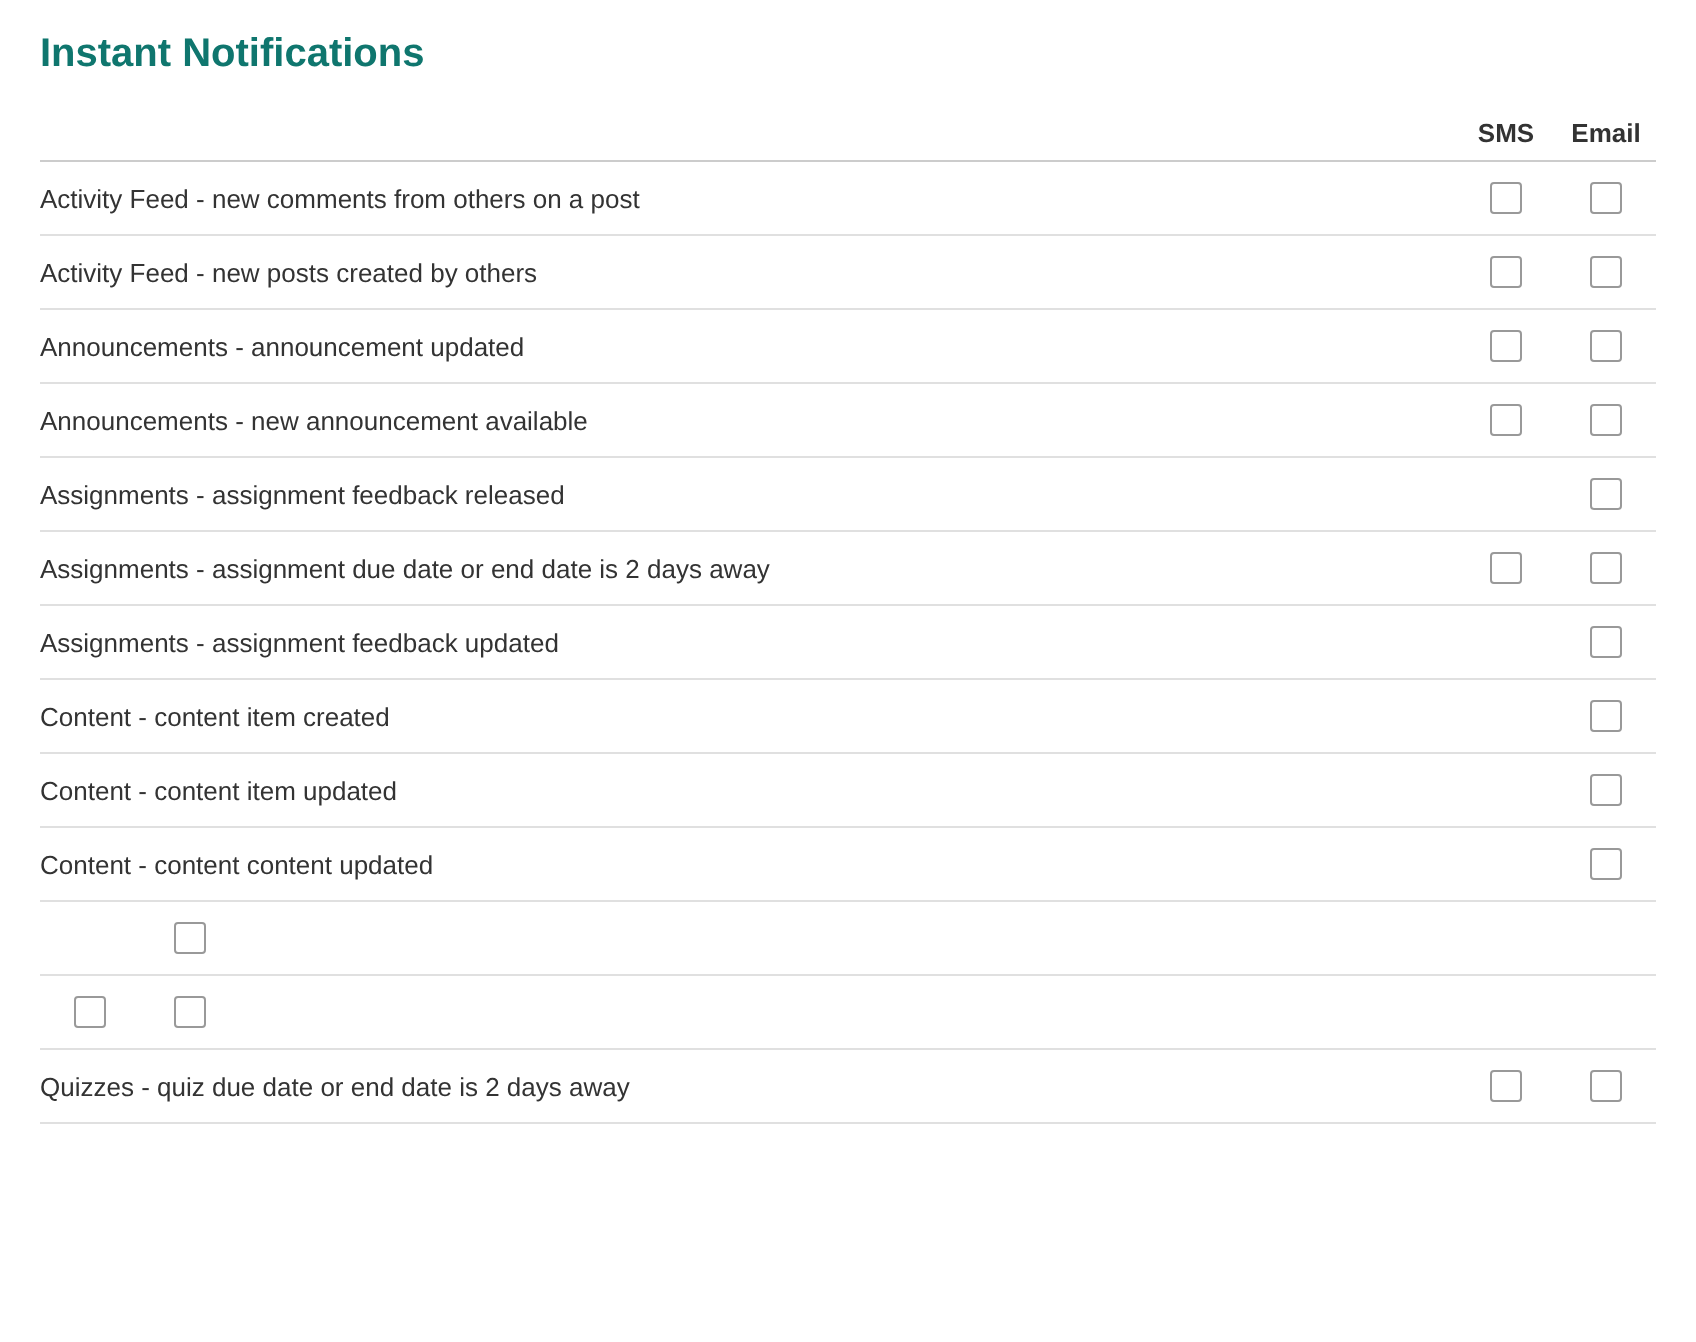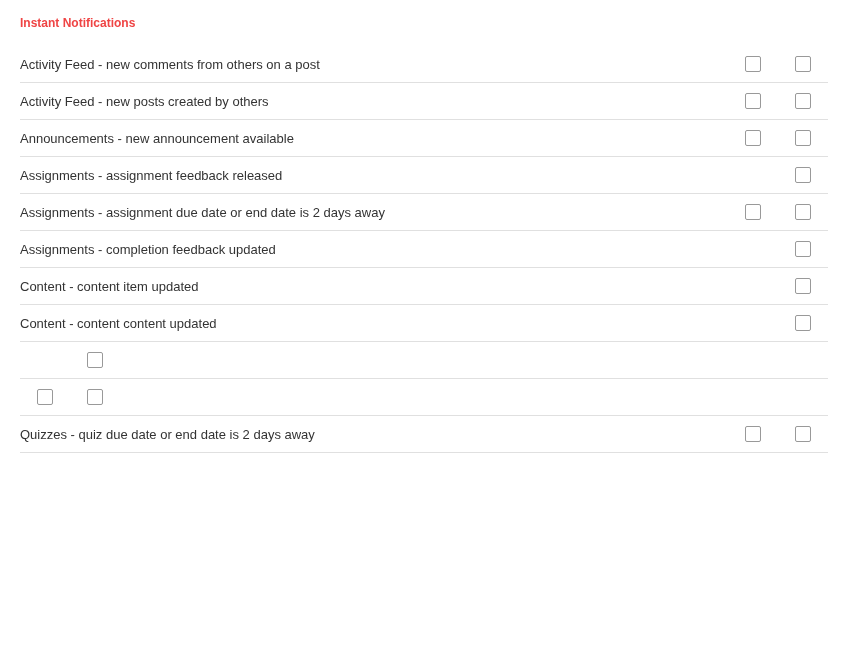--- a/index.html
+++ b/index.html
@@ -9,23 +9,23 @@
     }
     body {
       font-family: Arial, sans-serif;
       font-size: 13px;
       color: #333;
       background: #fff;
       padding: 16px 20px;
       width: 848px;
     }
     h1 {
-      font-size: 12px;
+      font-size: 20px;
       font-weight: bold;
-      color: #ef4444;
+      color: #0f766e;
       margin-bottom: 16px;
     }
     .table-container {
       width: 100%;
     }
     .header-row {
       display: flex;
       justify-content: flex-end;
       align-items: center;
       padding: 4px 0 6px 0;
@@ -81,20 +81,24 @@
     .checkbox-cell input[type="checkbox"]:checked {
       background: #555;
     }
   </style>
 </head>
 <body>
 
 <h1>Instant Notifications</h1>
 
 <div class="table-container">
+  <div class="header-row">
+    <div class="header-sms">SMS</div>
+    <div class="header-email">Email</div>
+  </div>
   <div id="rows-container">
       <div class="notification-row">
         <span class="notification-label">Activity Feed - new comments from others on a post</span>
         <div class="checkboxes">
           <div class="checkbox-cell">
             <input type="checkbox" style="">
           </div>
           <div class="checkbox-cell">
             <input type="checkbox" style="">
           </div>
@@ -105,20 +109,31 @@
         <div class="checkboxes">
           <div class="checkbox-cell">
             <input type="checkbox" style="">
           </div>
           <div class="checkbox-cell">
             <input type="checkbox" style="">
           </div>
         </div>
       </div>
       <div class="notification-row">
+        <span class="notification-label">Announcements - announcement updated</span>
+        <div class="checkboxes">
+          <div class="checkbox-cell">
+            <input type="checkbox" style="">
+          </div>
+          <div class="checkbox-cell">
+            <input type="checkbox" style="">
+          </div>
+        </div>
+      </div>
+      <div class="notification-row">
         <span class="notification-label">Announcements - new announcement available</span>
         <div class="checkboxes">
           <div class="checkbox-cell">
             <input type="checkbox" style="">
           </div>
           <div class="checkbox-cell">
             <input type="checkbox" style="">
           </div>
         </div>
       </div>
@@ -136,21 +151,30 @@
         <div class="checkboxes">
           <div class="checkbox-cell">
             <input type="checkbox" style="">
           </div>
           <div class="checkbox-cell">
             <input type="checkbox" style="">
           </div>
         </div>
       </div>
       <div class="notification-row">
-        <span class="notification-label">Assignments - completion feedback updated</span>
+        <span class="notification-label">Assignments - assignment feedback updated</span>
+        <div class="checkboxes">
+          <div class="checkbox-cell"></div>
+          <div class="checkbox-cell">
+            <input type="checkbox" style="">
+          </div>
+        </div>
+      </div>
+      <div class="notification-row">
+        <span class="notification-label">Content - content item created</span>
         <div class="checkboxes">
           <div class="checkbox-cell"></div>
           <div class="checkbox-cell">
             <input type="checkbox" style="">
           </div>
         </div>
       </div>
       <div class="notification-row">
         <span class="notification-label">Content - content item updated</span>
         <div class="checkboxes">

